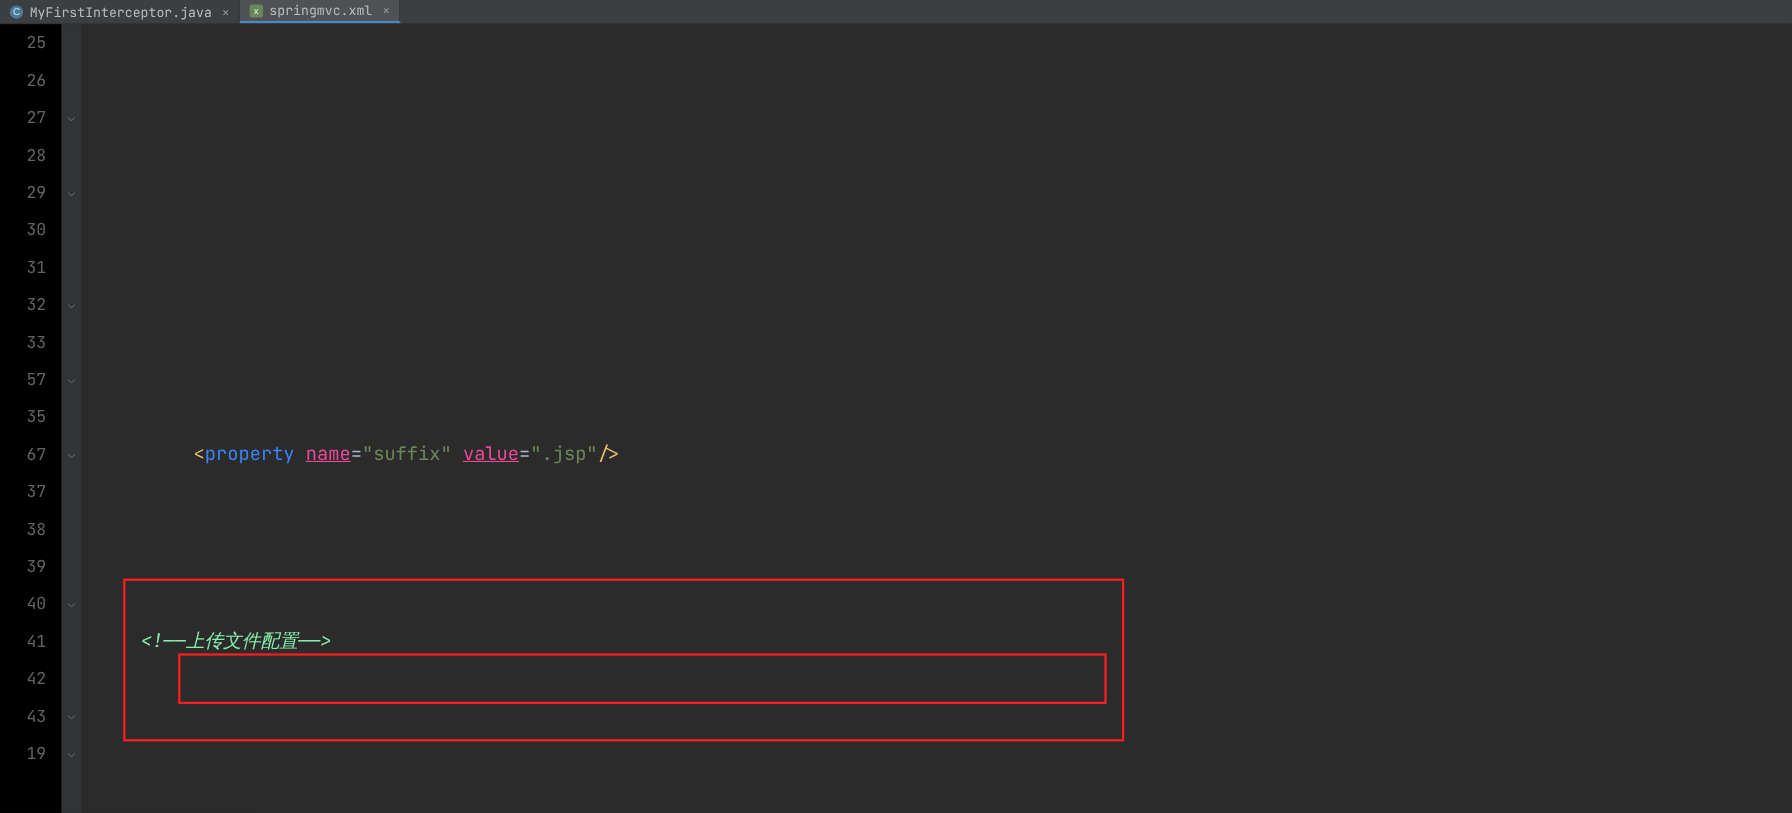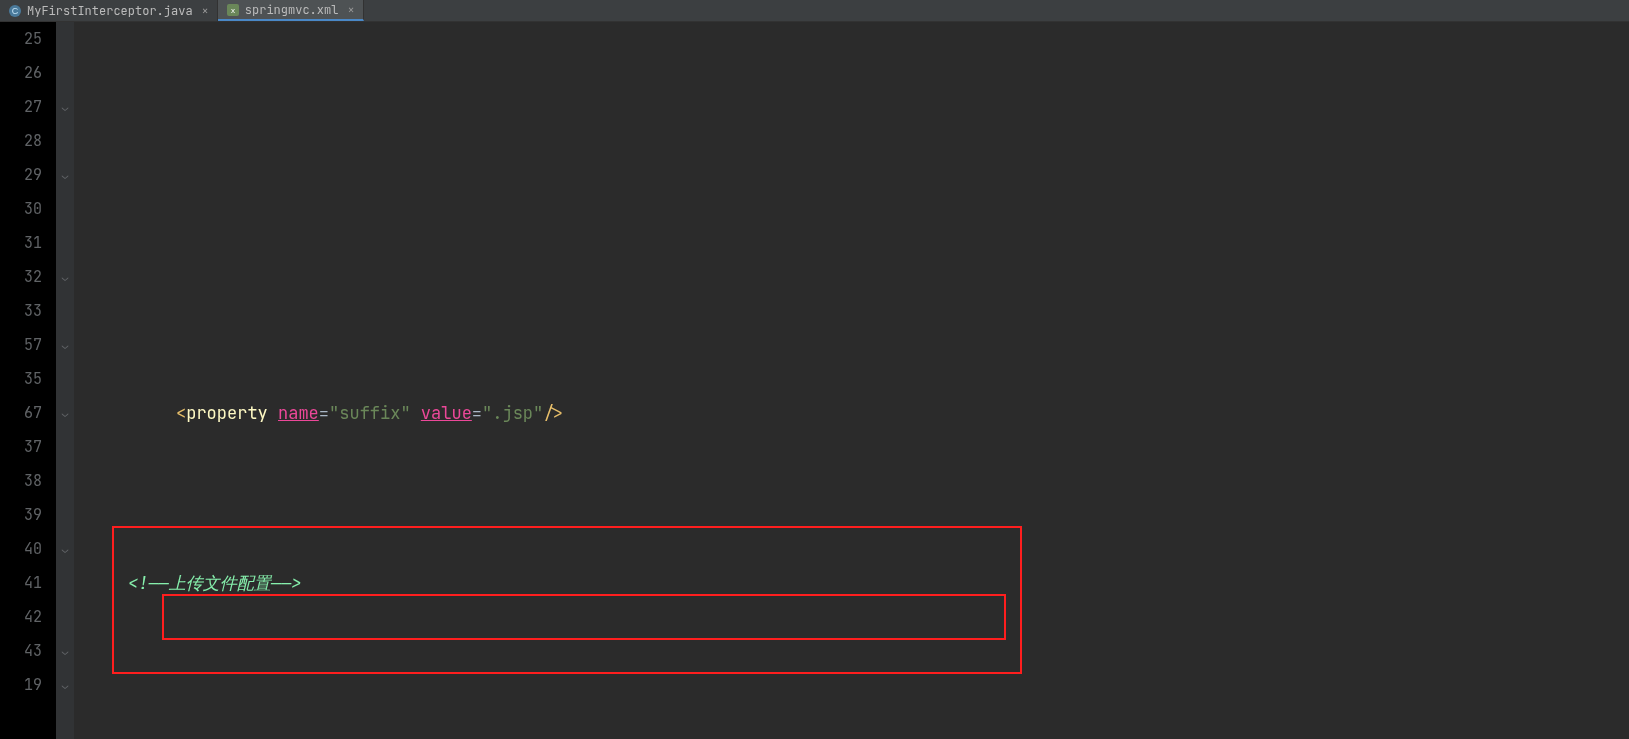--- a/index.html
+++ b/index.html
@@ -67,21 +67,21 @@
     flex: 1;
     padding-left: 6px;
     font-size: 17px;
     line-height: 34px;
     white-space: pre;
     position: relative;
   }
   .line { height: 34px; position: relative; }
   
   .tag-b { color: #e8bf6a; }     
-  .tag-n { color: #fef9c3; }     
+  .tag-n { color: #3b82f6; }     
   .attr  { color: #ec4899; text-decoration: underline; }     
   .eq    { color: #a9b7c6; }
   .str   { color: #6a8759; }     
   .cmt   { color: #86efac; font-style: italic; }
   .ind1  { padding-left: 48px; }
   .ind2  { padding-left: 96px; }
 
   .redbox {
     position: absolute;
     border: 2px solid #ff1e1e;

